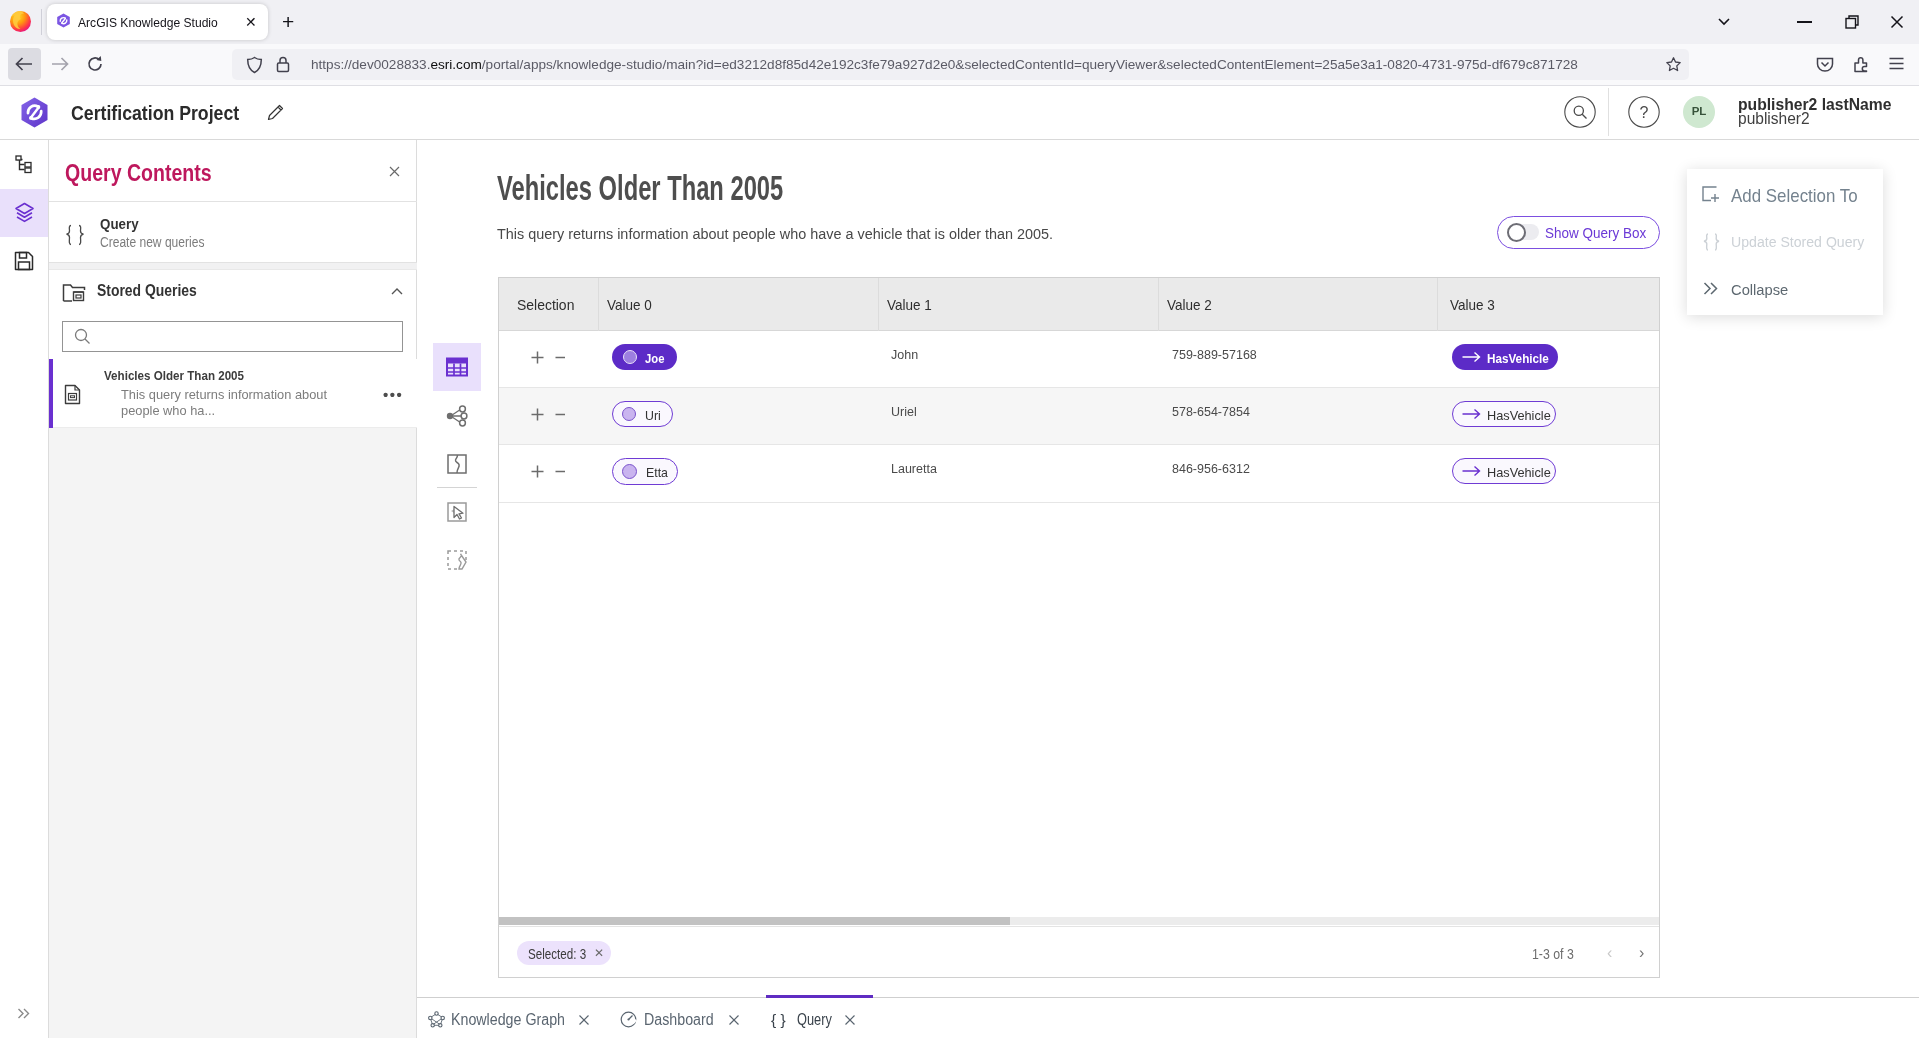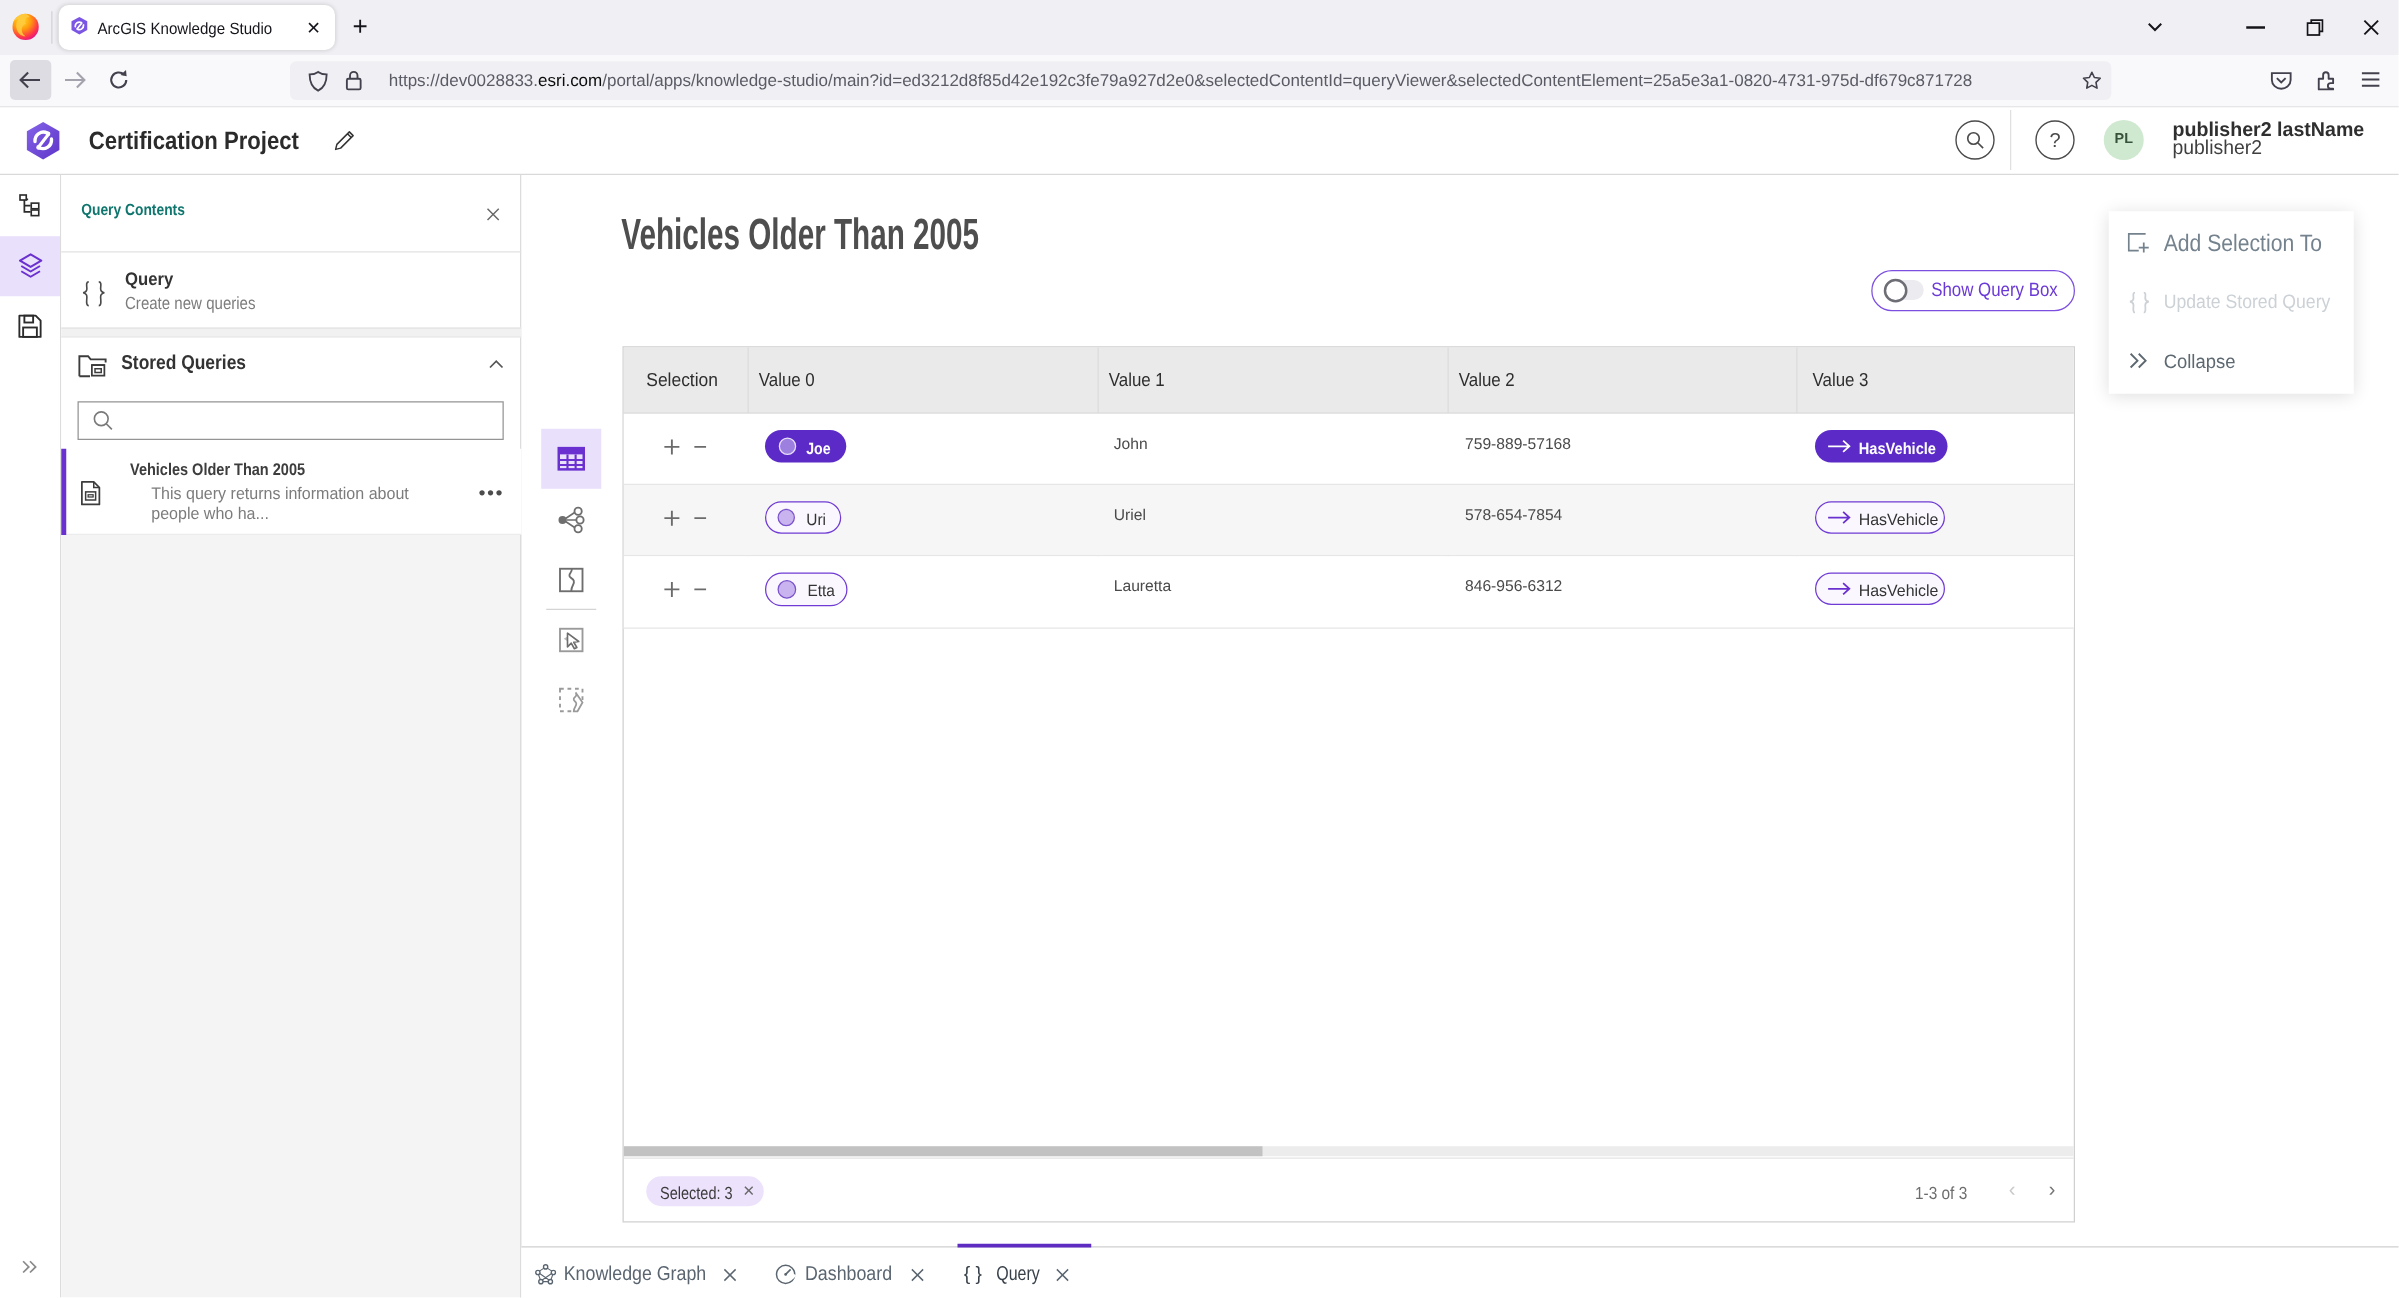--- a/index.html
+++ b/index.html
@@ -181,21 +181,21 @@
       <rect x="4.5" y="11" width="11" height="7.5" fill="none" stroke="#2b2b2b" stroke-width="1.5"></rect>
     </svg>
   </div>
   <div class="abs" id="rail-expand" style="left:17px;top:1008px;width:13px;height:11px;">
     <svg width="13" height="11" viewBox="0 0 13 11">
         <path d="M1.5 1 L6 5.5 L1.5 10 M7 1 L11.5 5.5 L7 10" fill="none" stroke="#8a8a8a" stroke-width="1.4"></path>
       </svg>
   </div>
 
   <div class="abs" style="left:49px;top:140px;width:368px;height:898px;background:#fff;border-right:1px solid #dcdcdc;"></div>
-  <div class="abs" style="left:65px;top:160px;font-size:13px;font-weight:bold;color:#0f766e;"><span class="tx" style="transform:scaleX(0.85);">Query Contents</span></div>
+  <div class="abs" style="left:65px;top:160px;font-size:23px;font-weight:bold;color:#be185d;"><span class="tx" style="transform:scaleX(0.85);">Query Contents</span></div>
   <div class="abs" id="panel-close" style="left:389px;top:166px;width:11px;height:11px;">
     <svg width="11" height="11" viewBox="0 0 11 11">
         <path d="M1 1 L10 10 M10 1 L1 10" stroke="#6a6a6a" stroke-width="1.2"></path>
       </svg>
   </div>
   <div class="abs" style="left:49px;top:201px;width:368px;height:1px;background:#e2e2e2;"></div>
   <div class="abs" id="icon-braces" style="left:64px;top:224px;width:22px;height:22px;">
     <svg width="22" height="22" viewBox="0 0 22 22">
       <path d="M7 1.5 C4.5 1.5 5.5 5 5.5 7 C5.5 9.5 3.5 10 2.5 10.2 C3.5 10.4 5.5 11 5.5 13.5 C5.5 15.5 4.5 20.5 7 20.5" fill="none" stroke="#4a4a4a" stroke-width="1.3"></path>
       <path d="M15 1.5 C17.5 1.5 16.5 5 16.5 7 C16.5 9.5 18.5 10 19.5 10.2 C18.5 10.4 16.5 11 16.5 13.5 C16.5 15.5 17.5 20.5 15 20.5" fill="none" stroke="#4a4a4a" stroke-width="1.3"></path>
@@ -274,20 +274,21 @@
     </svg>
   </div>
   <div class="abs" id="tool-lasso" style="left:445px;top:548px;width:24px;height:24px;">
     <svg width="24" height="24" viewBox="0 0 24 24">
       <path d="M3 6 V3 H6 M9 3 H12 M15 3 H18 M21 3 V6 M21 9 V12 M3 9 V12 M3 15 V18 M3 21 H6 M9 21 H12" fill="none" stroke="#9a9a9a" stroke-width="1.5"></path>
       <path d="M14 21 C14 17.5 16.5 17 16 14.5 C15.6 12.7 13.5 13 14 11 C14.3 9.7 15.8 9.6 16 8 C16.2 6.6 15.5 6 15.5 6 L21 14 L17 21 Z" fill="none" stroke="#9a9a9a" stroke-width="1.4"></path>
     </svg>
   </div>
 
   <div class="abs" style="left:497px;top:168px;font-size:35px;font-weight:bold;color:#4e4e4e;"><span class="tx" style="transform:scaleX(0.678);">Vehicles Older Than 2005</span></div>
+  <div class="abs" style="left:497px;top:225px;font-size:15.5px;color:#484848;"><span class="tx" style="transform:scaleX(0.93);">This query returns information about people who have a vehicle that is older than 2005.</span></div>
 
   <div class="abs" style="left:1497px;top:216px;width:163px;height:33px;border:1px solid #7c4fe0;border-radius:17px;background:#fff;"></div>
   <div class="abs" style="left:1508px;top:224px;width:31px;height:16px;background:#ececf0;border-radius:9px;"></div>
   <div class="abs" style="left:1507px;top:223px;width:19px;height:19px;background:#fff;border:2px solid #6d6d75;border-radius:50%;"></div>
   <div class="abs" style="left:1545px;top:224px;font-size:15.5px;color:#6b39d6;"><span class="tx" style="transform:scaleX(0.87);">Show Query Box</span></div>
 
   <div class="abs" style="left:498px;top:277px;width:1162px;height:701px;background:#fff;border:1px solid #d0d0d0;"></div>
 
   <div class="abs" style="left:499px;top:278px;width:1160px;height:53px;background:#eaeaea;border-bottom:1px solid #d7d7d7;"></div>
   <div class="abs" style="left:517px;top:296px;font-size:15px;color:#2e2e2e;"><span class="tx" style="transform:scaleX(0.93);">Selection</span></div>

